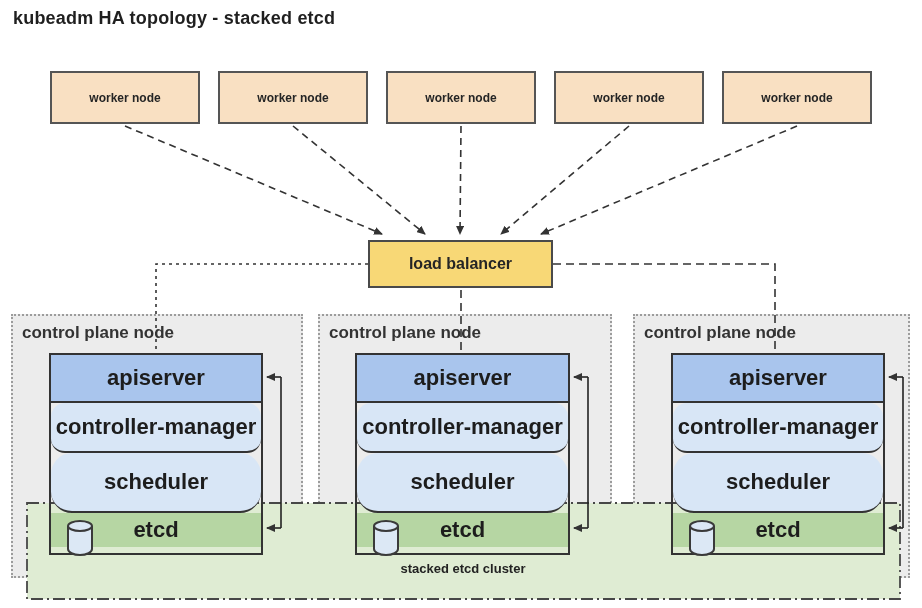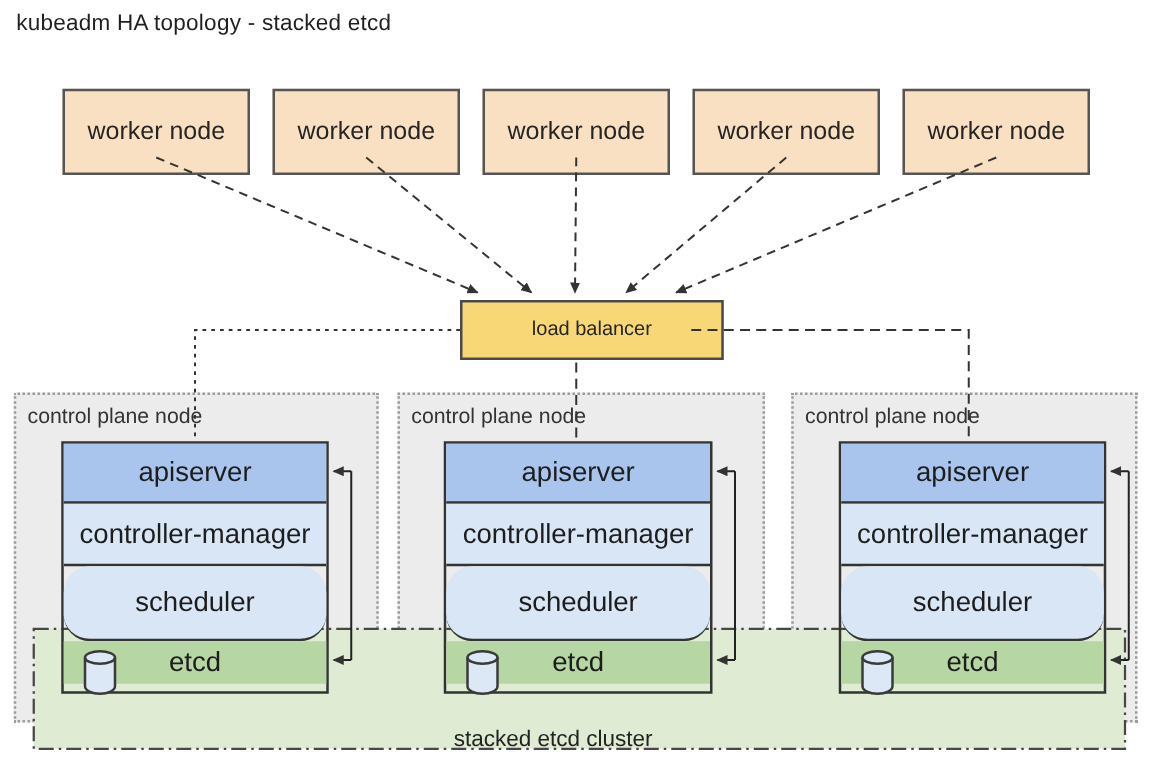--- a/index.html
+++ b/index.html
@@ -1,58 +1,58 @@
 <!DOCTYPE html>
 <html style="--worker-fill: #f9e0c2; --lb-fill: #f8d876; --apiserver-fill: #a9c5ed; --component-fill: #d8e6f6; --etcd-fill: #b6d6a3; --band-fill: #dfecd3; --cp-fill: #ececec; --cylinder-fill: #dce8f5; --line: #333333;"><head>
 <meta charset="utf-8">
 <style>
   html,body{margin:0;padding:0;background:#fff;}
   .canvas{
     position:relative;width:922px;height:608px;background:#fff;overflow:hidden;
-    font-family:"Liberation Sans",sans-serif;color:#222;
+    font-family:"Liberation Sans",sans-serif;color:#222;font-weight:bold;
   }
   .title{
     position:absolute;left:13px;top:8px;font-size:18px;letter-spacing:.2px;color:#1f1f1f;
   }
   
   .worker{
-    position:absolute;top:71px;width:150px;height:69px;box-sizing:border-box;
+    position:absolute;top:71px;width:150px;height:53px;box-sizing:border-box;
     background:var(--worker-fill);border:2px solid #555;
-    display:flex;align-items:center;justify-content:center;font-size:20px;color:#252525;
+    display:flex;align-items:center;justify-content:center;font-size:12px;color:#252525;
   }
   
   .cpbox{
     position:absolute;top:314px;height:264px;box-sizing:border-box;
     background:var(--cp-fill);border:2px dotted #9c9c9c;z-index:1;
   }
   .cpbox .cplabel{position:absolute;left:9px;top:7px;font-size:17px;color:#333;}
   
   .layer-svg{position:absolute;left:0;top:0;width:922px;height:608px;}
   .band-svg{z-index:2;}
   .band-rect{fill:var(--band-fill);stroke:#474747;stroke-width:1.8;stroke-dasharray:12 4 2 4;}
-  .band-label{position:absolute;left:363px;top:581px;width:200px;
-    font-size:18px;color:#222;z-index:2;}
+  .band-label{position:absolute;left:363px;top:561px;width:200px;text-align:center;
+    font-size:13px;color:#222;z-index:2;}
   
   .stack{
     position:absolute;top:353px;width:215px;height:202px;box-sizing:border-box;
     border:2px solid #333;display:flex;flex-direction:column;z-index:3;
   }
   .row{
     box-sizing:border-box;display:flex;align-items:center;justify-content:center;
     font-size:22px;color:#1d1d1d;position:relative;
   }
   .row.apiserver{height:48px;background:var(--apiserver-fill);border-bottom:2px solid #333;}
-  .row.component{height:50px;background:var(--component-fill);border-bottom:2px solid #333;}
+  .row.component{height:50px;background:var(--component-fill);border-bottom:2px solid #333;border-radius:14px;}
   .row.scheduler{height:60px;background:var(--component-fill);border-bottom:2px solid #333;border-radius:21px;}
   .row.etcd{height:34px;background:var(--etcd-fill);}
   .cyl{position:absolute;left:14px;top:6px;}
   .cyl .body{fill:var(--cylinder-fill);stroke:#3a3a3a;stroke-width:2;}
   
   .lb{
-    position:absolute;left:368px;top:240px;width:211px;height:48px;box-sizing:border-box;
+    position:absolute;left:368px;top:240px;width:185px;height:48px;box-sizing:border-box;
     background:var(--lb-fill);border:2px solid #4a4a4a;z-index:3;
     display:flex;align-items:center;justify-content:center;font-size:16px;color:#252525;
   }
   
   .overlay{z-index:4;pointer-events:none;}
   .dash-worker{stroke:var(--line);stroke-width:1.6;stroke-dasharray:7 5;fill:none;}
   .dash-dense{stroke:var(--line);stroke-width:1.6;stroke-dasharray:3 4;fill:none;}
   .dash-long{stroke:var(--line);stroke-width:1.6;stroke-dasharray:8 5;fill:none;}
   .solid-link{stroke:#222;stroke-width:1.6;fill:none;}
   .arrowhead{fill:var(--line);}

